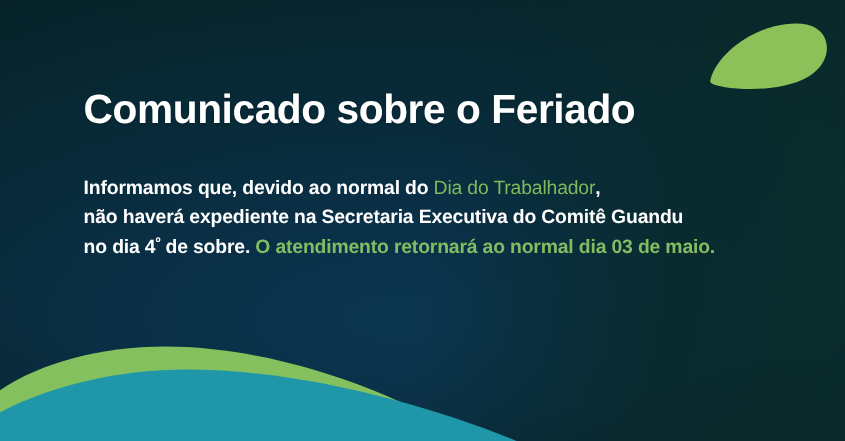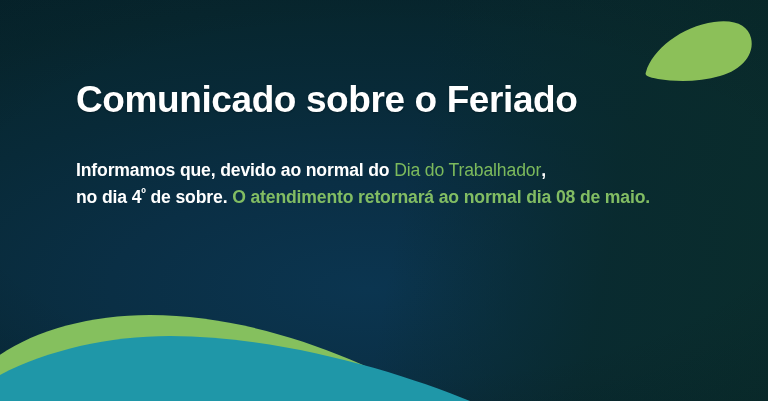--- a/index.html
+++ b/index.html
@@ -118,18 +118,19 @@
     </svg>
   </div>
 
   <div class="content">
 
     <h1 class="headline">Comunicado sobre o Feriado</h1>
 
     <p class="body-copy">
       <span class="line"><span>Informamos que, devido ao normal do </span><span class="accent-bold">Dia do Trabalhador</span><span>,</span></span>
 
+      <span class="line">não haverá expediente na Secretaria Executiva do Comitê Guandu</span>
 
-      <span class="line"><span>no dia 4</span><span class="ord">º</span><span> de sobre. </span><span class="accent-reg">O atendimento retornará ao normal dia 08 de maio.</span></span>
+      <span class="line"><span>no dia 4</span><span class="ord">º</span><span> de sobre. </span><span class="accent-reg">O atendimento retornará ao normal dia 03 de maio.</span></span>
     </p>
 
   </div>
 </div>
 
 </body></html>

